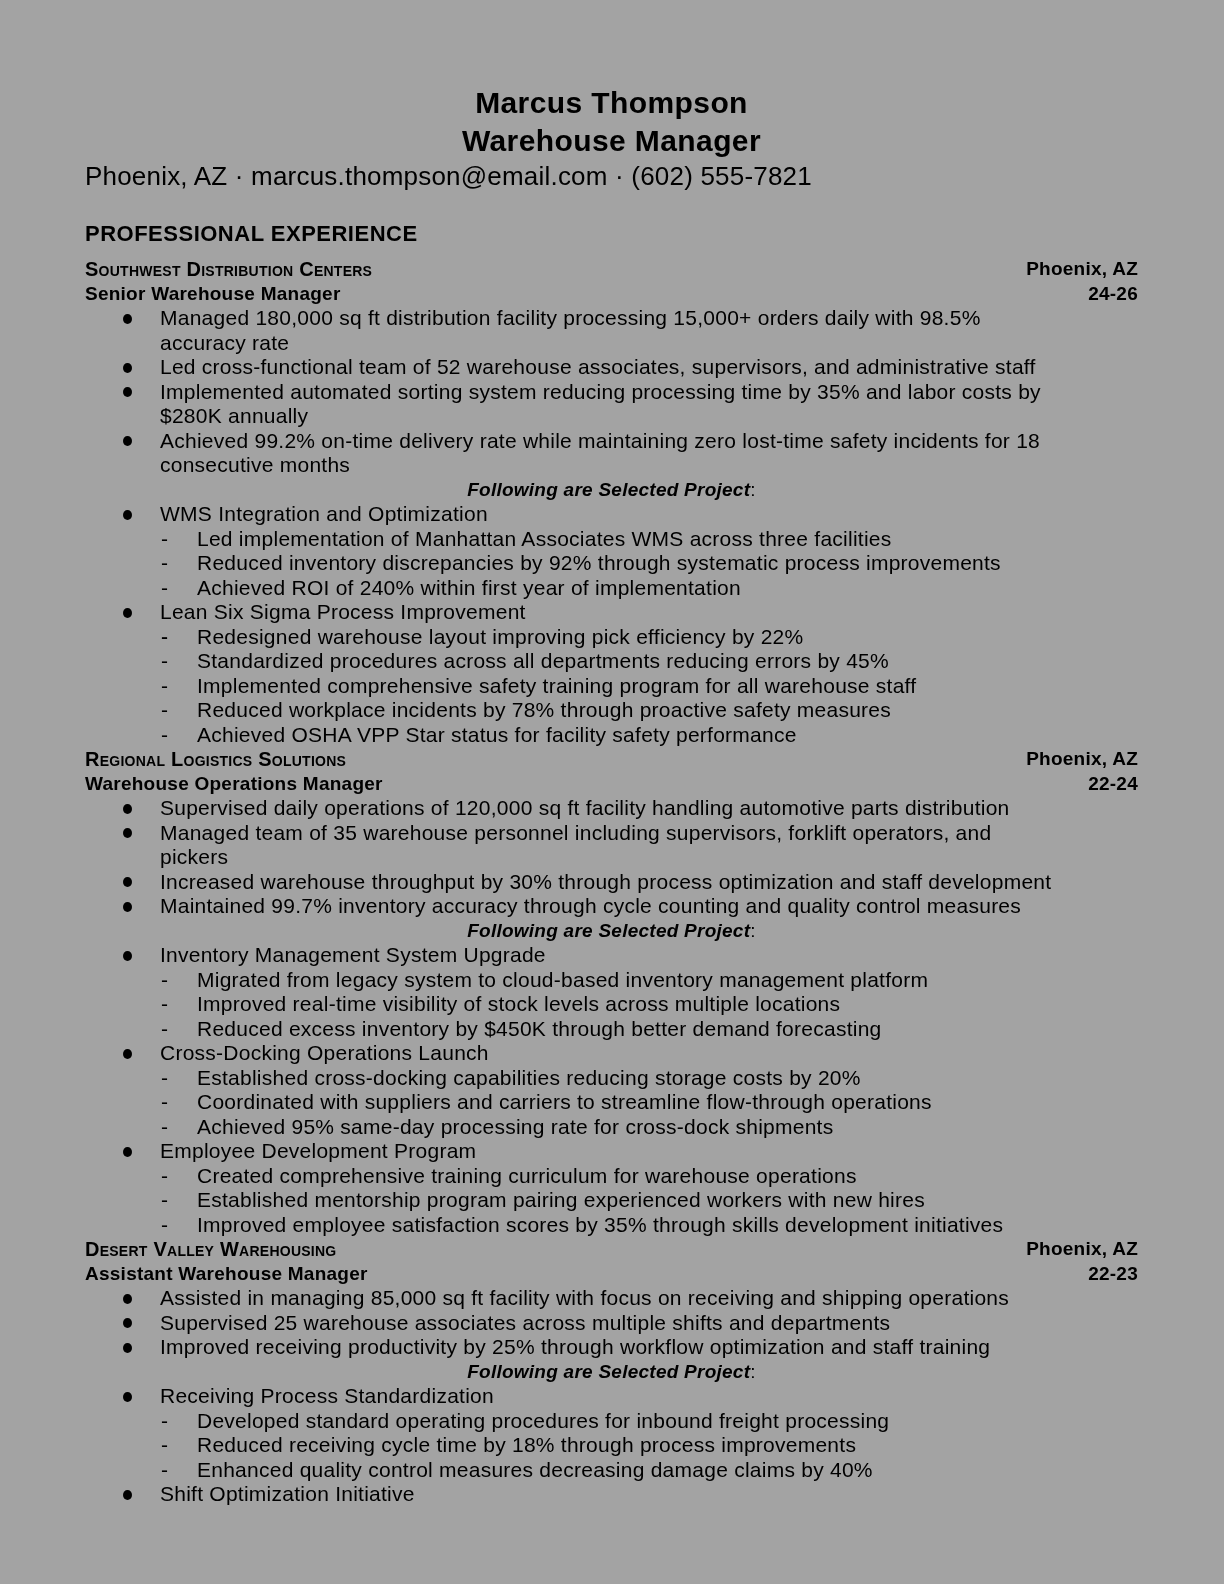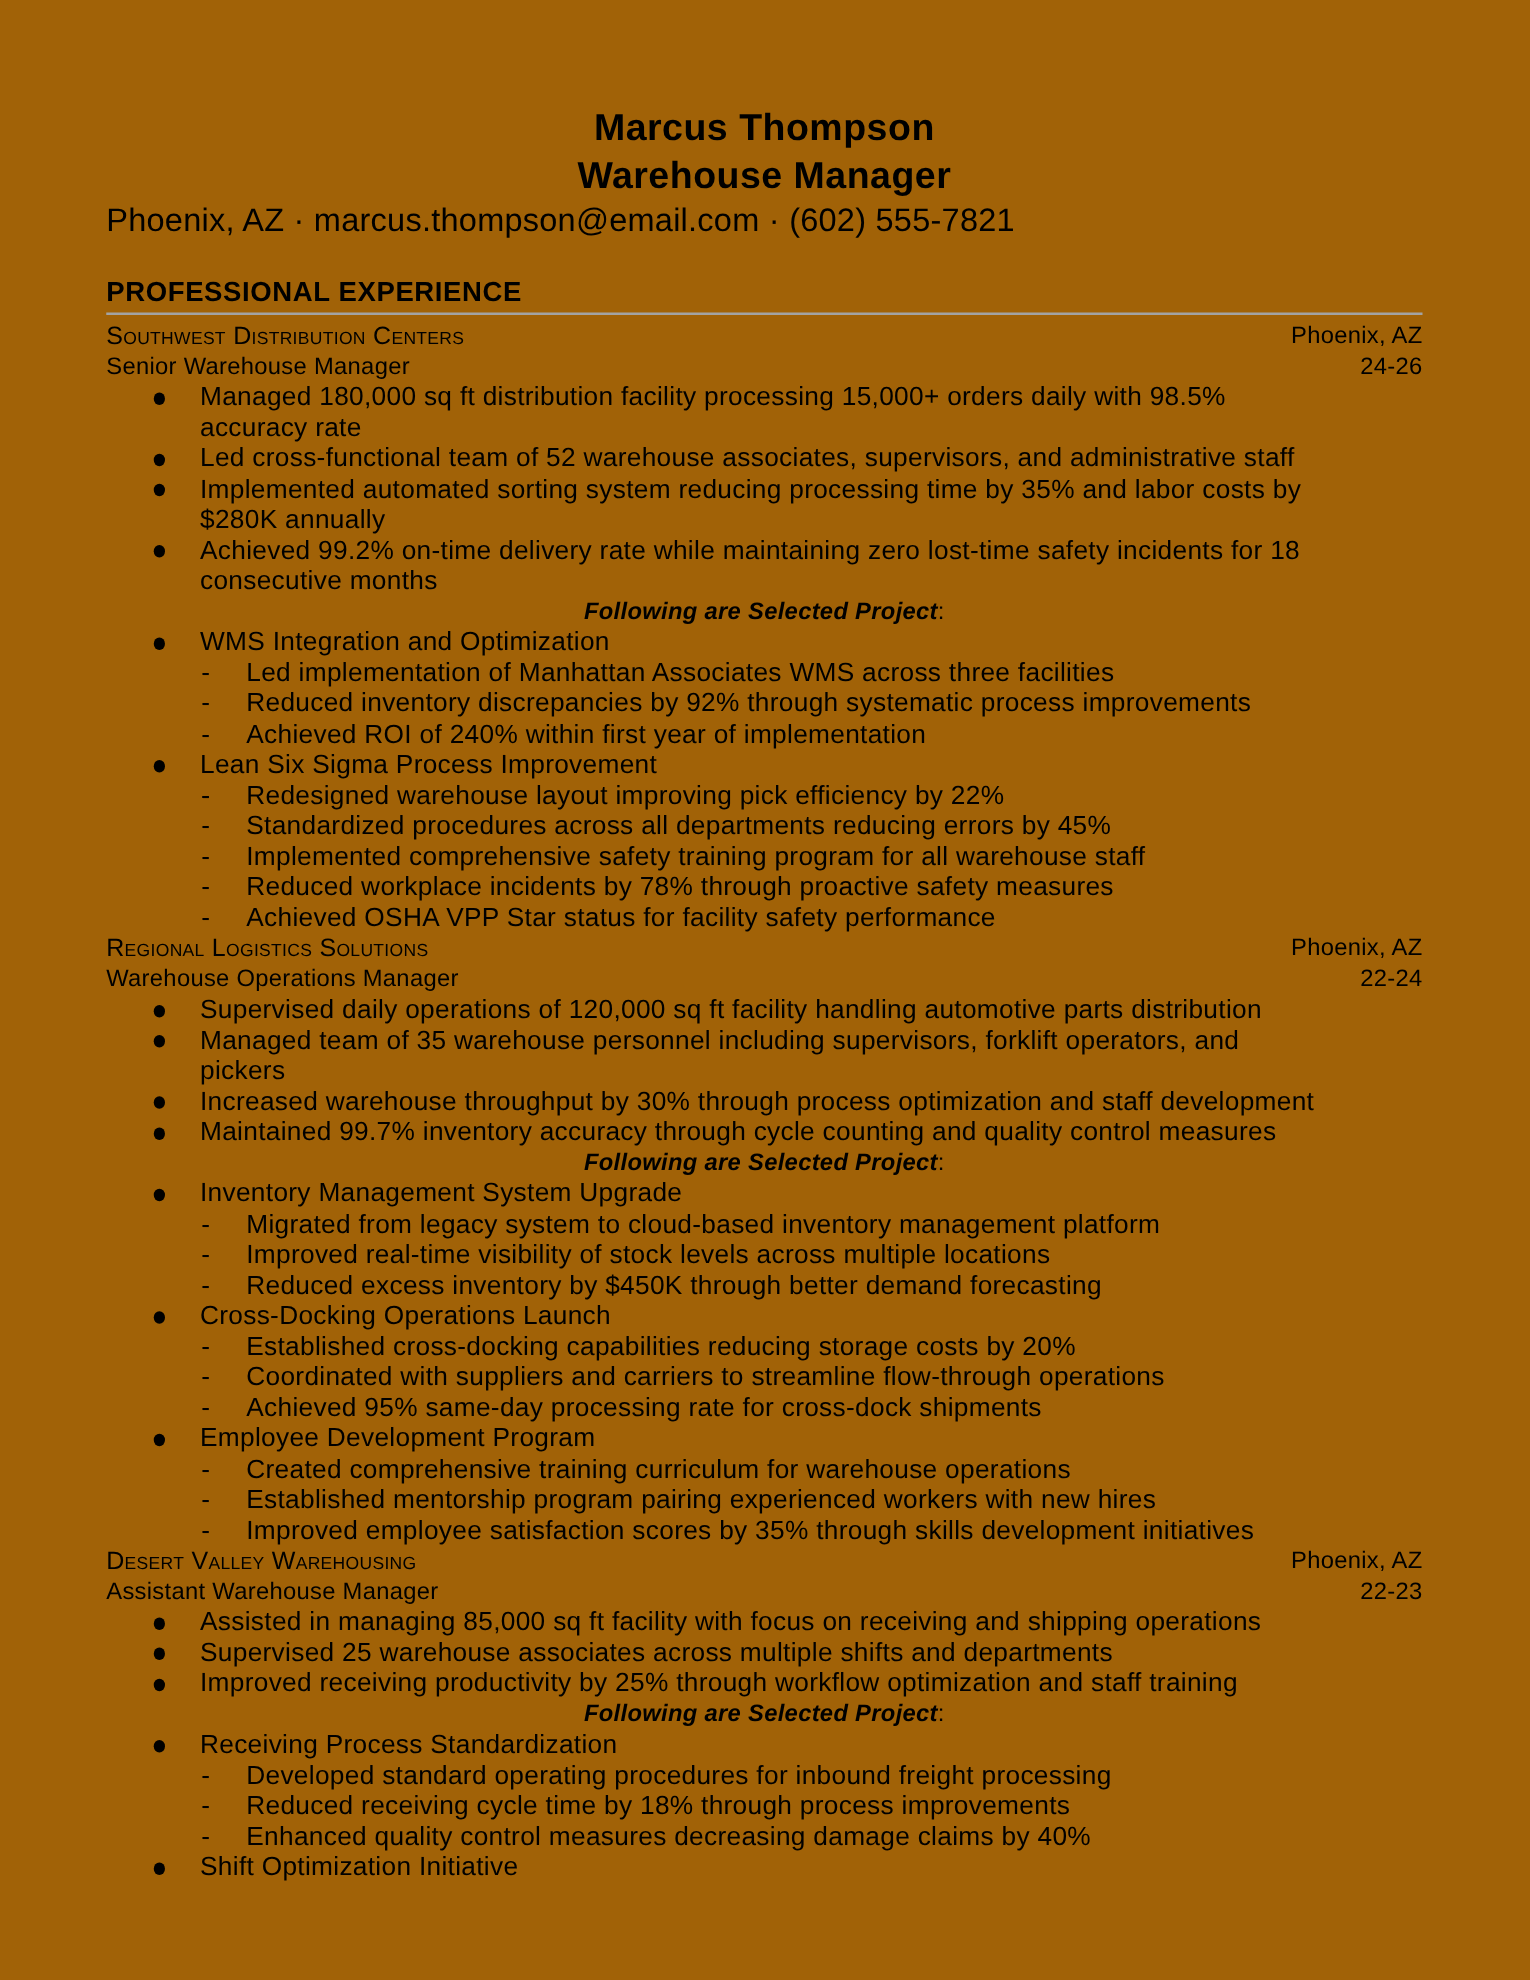--- a/index.html
+++ b/index.html
@@ -2,21 +2,21 @@
 <html><head>
 <meta charset="utf-8">
 <style>
   html,body { margin:0; padding:0; background:#ffffff; }
   .page {
     position:relative;
     width:1224px; height:1584px;
     box-sizing:border-box;
     margin:0 auto;
     padding:84px 86px 0 85px;
-    background:#a16207;
+    background:#a3a3a3;
     color:#000000;
     font-family:"Liberation Sans", sans-serif;
     overflow:hidden;
   }
   
   .name, .title {
     margin:0; text-align:center;
     font-size:30px; font-weight:700; line-height:38px;
     letter-spacing:0.4px;
   }
@@ -28,21 +28,21 @@
   .section-title {
     margin:30px 0 0;
     font-size:22px; font-weight:700; line-height:27px; letter-spacing:0.5px;
     border-bottom:2px solid #a3a3a3;
     padding-bottom:3px;
   }
   #jobs { padding-top:5px; }
   
   .job-row {
     display:flex; justify-content:space-between; align-items:center;
-    font-size:19px; font-weight:400; line-height:24.5px; letter-spacing:0.25px;
+    font-size:19px; font-weight:700; line-height:24.5px; letter-spacing:0.25px;
   }
   .company { font-variant:small-caps; font-size:20px; }
   
   ul.bullets { list-style:none; margin:0; padding:0 80px 0 0; }
   ul.bullets li {
     position:relative;
     padding-left:75px;
     font-size:21px; line-height:24.5px; letter-spacing:0.25px;
   }
   ul.bullets li .dot {

